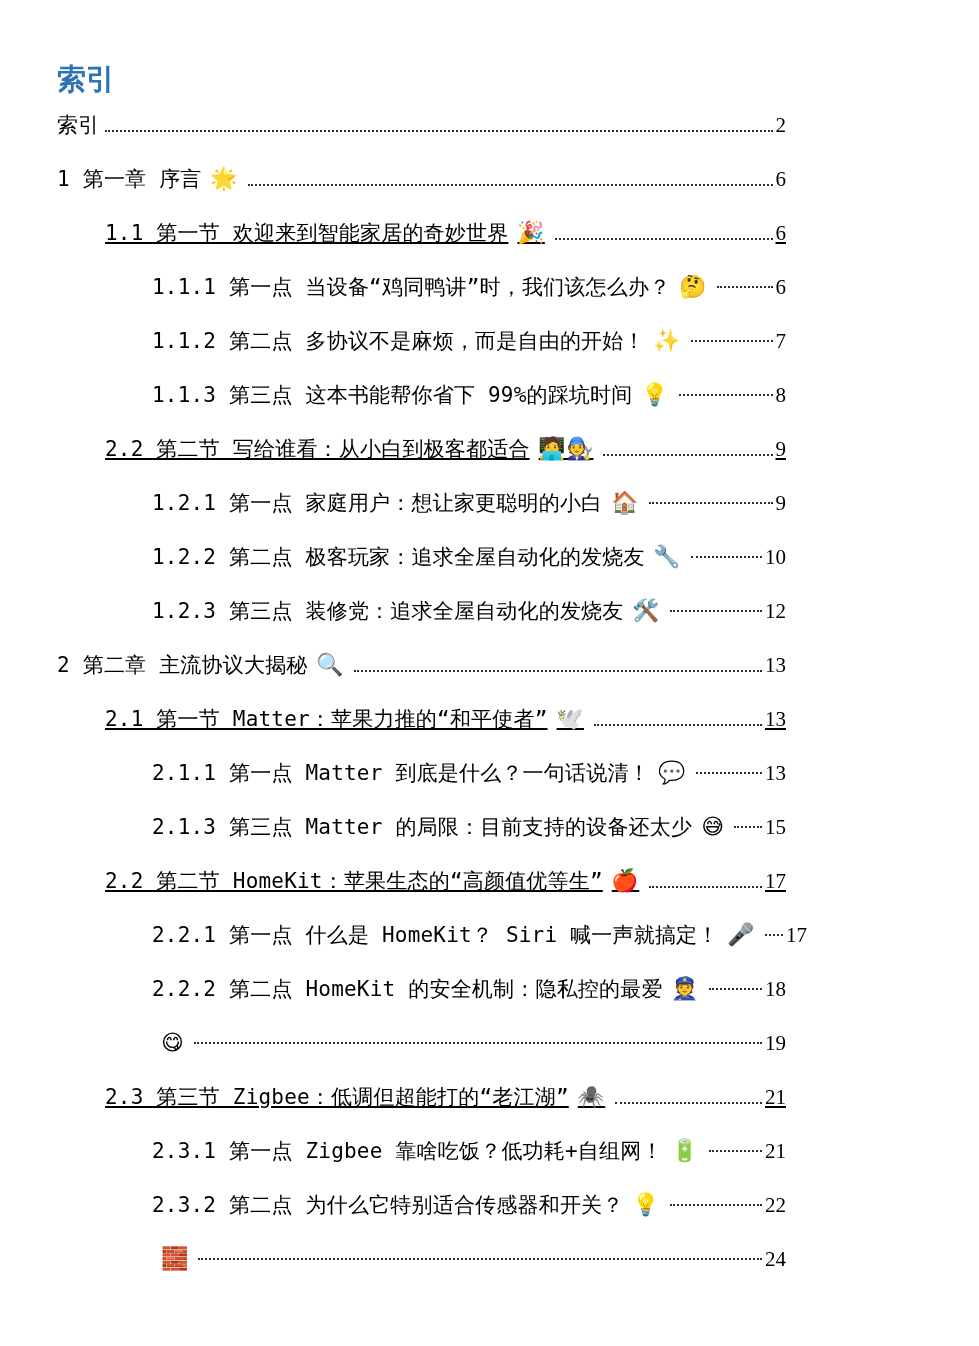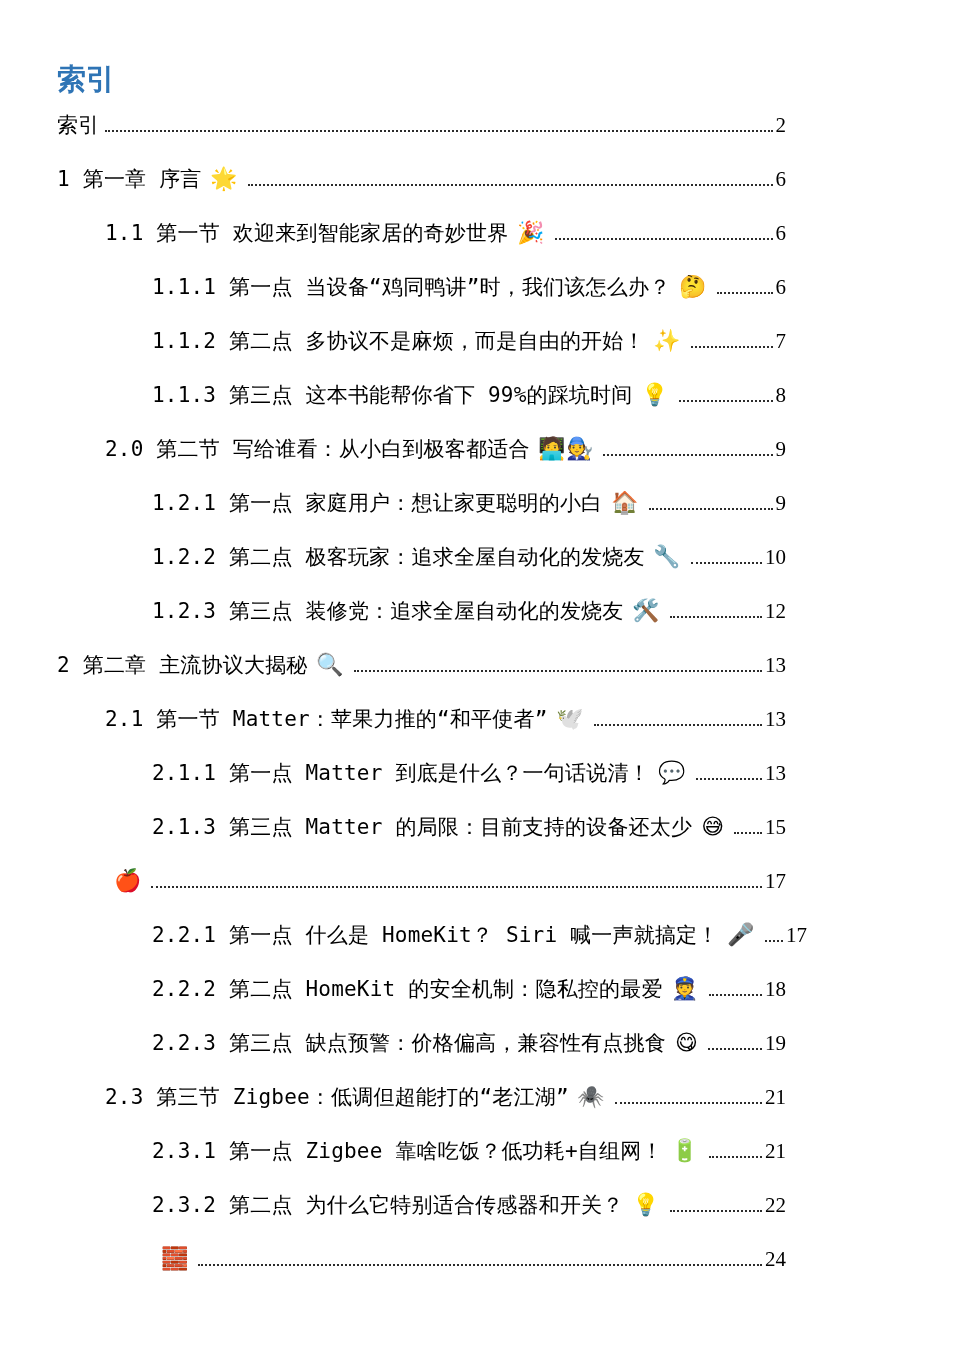--- a/index.html
+++ b/index.html
@@ -33,22 +33,22 @@
   }
   .toc-entry {
     display: flex;
     align-items: baseline;
     font-size: 21px;
     line-height: 32px;
     margin-bottom: 22px;
     cursor: pointer;
   }
   .toc-entry.lvl-1 { padding-left: 0; }
-  .toc-entry.lvl-2 { padding-left: 48px; }
-  .toc-entry.lvl-3 { padding-left: 95px; }
+  .toc-entry.lvl-2 { padding-left: 48px; text-decoration: underline; }
+  .toc-entry.lvl-3 { padding-left: 95px; align-items: center; }
   .entry-label {
     white-space: nowrap;
     font-family: "DejaVu Sans Mono", "DejaVu Sans", "Liberation Sans", sans-serif;
     letter-spacing: 0.2px;
   }
   .entry-emoji {
     white-space: nowrap;
     margin-left: 9px;
     margin-right: 4px;
     font-size: 22px;
@@ -103,21 +103,21 @@
     <span class="leader"></span>
     <span class="page-num">7</span>
   </div>
       <div class="toc-entry lvl-3">
     <span class="entry-label">1.1.3 第三点 这本书能帮你省下 99%的踩坑时间</span>
     <span class="entry-emoji">💡</span>
     <span class="leader"></span>
     <span class="page-num">8</span>
   </div>
       <div class="toc-entry lvl-2">
-    <span class="entry-label">2.0 第二节 写给谁看：从小白到极客都适合</span>
+    <span class="entry-label">2.2 第二节 写给谁看：从小白到极客都适合</span>
     <span class="entry-emoji">🧑‍💻🧑‍🔧</span>
     <span class="leader"></span>
     <span class="page-num">9</span>
   </div>
       <div class="toc-entry lvl-3">
     <span class="entry-label">1.2.1 第一点 家庭用户：想让家更聪明的小白</span>
     <span class="entry-emoji">🏠</span>
     <span class="leader"></span>
     <span class="page-num">9</span>
   </div>
@@ -151,38 +151,38 @@
     <span class="leader"></span>
     <span class="page-num">13</span>
   </div>
       <div class="toc-entry lvl-3">
     <span class="entry-label">2.1.3 第三点 Matter 的局限：目前支持的设备还太少</span>
     <span class="entry-emoji">😅</span>
     <span class="leader"></span>
     <span class="page-num">15</span>
   </div>
       <div class="toc-entry lvl-2">
+    <span class="entry-label">2.2 第二节 HomeKit：苹果生态的“高颜值优等生”</span>
     <span class="entry-emoji">🍎</span>
     <span class="leader"></span>
     <span class="page-num">17</span>
   </div>
       <div class="toc-entry lvl-3">
     <span class="entry-label">2.2.1 第一点 什么是 HomeKit？ Siri 喊一声就搞定！</span>
     <span class="entry-emoji">🎤</span>
     <span class="leader"></span>
     <span class="page-num">17</span>
   </div>
       <div class="toc-entry lvl-3">
     <span class="entry-label">2.2.2 第二点 HomeKit 的安全机制：隐私控的最爱</span>
     <span class="entry-emoji">👮</span>
     <span class="leader"></span>
     <span class="page-num">18</span>
   </div>
       <div class="toc-entry lvl-3">
-    <span class="entry-label">2.2.3 第三点 缺点预警：价格偏高，兼容性有点挑食</span>
     <span class="entry-emoji">😋</span>
     <span class="leader"></span>
     <span class="page-num">19</span>
   </div>
       <div class="toc-entry lvl-2">
     <span class="entry-label">2.3 第三节 Zigbee：低调但超能打的“老江湖”</span>
     <span class="entry-emoji">🕷️</span>
     <span class="leader"></span>
     <span class="page-num">21</span>
   </div>

